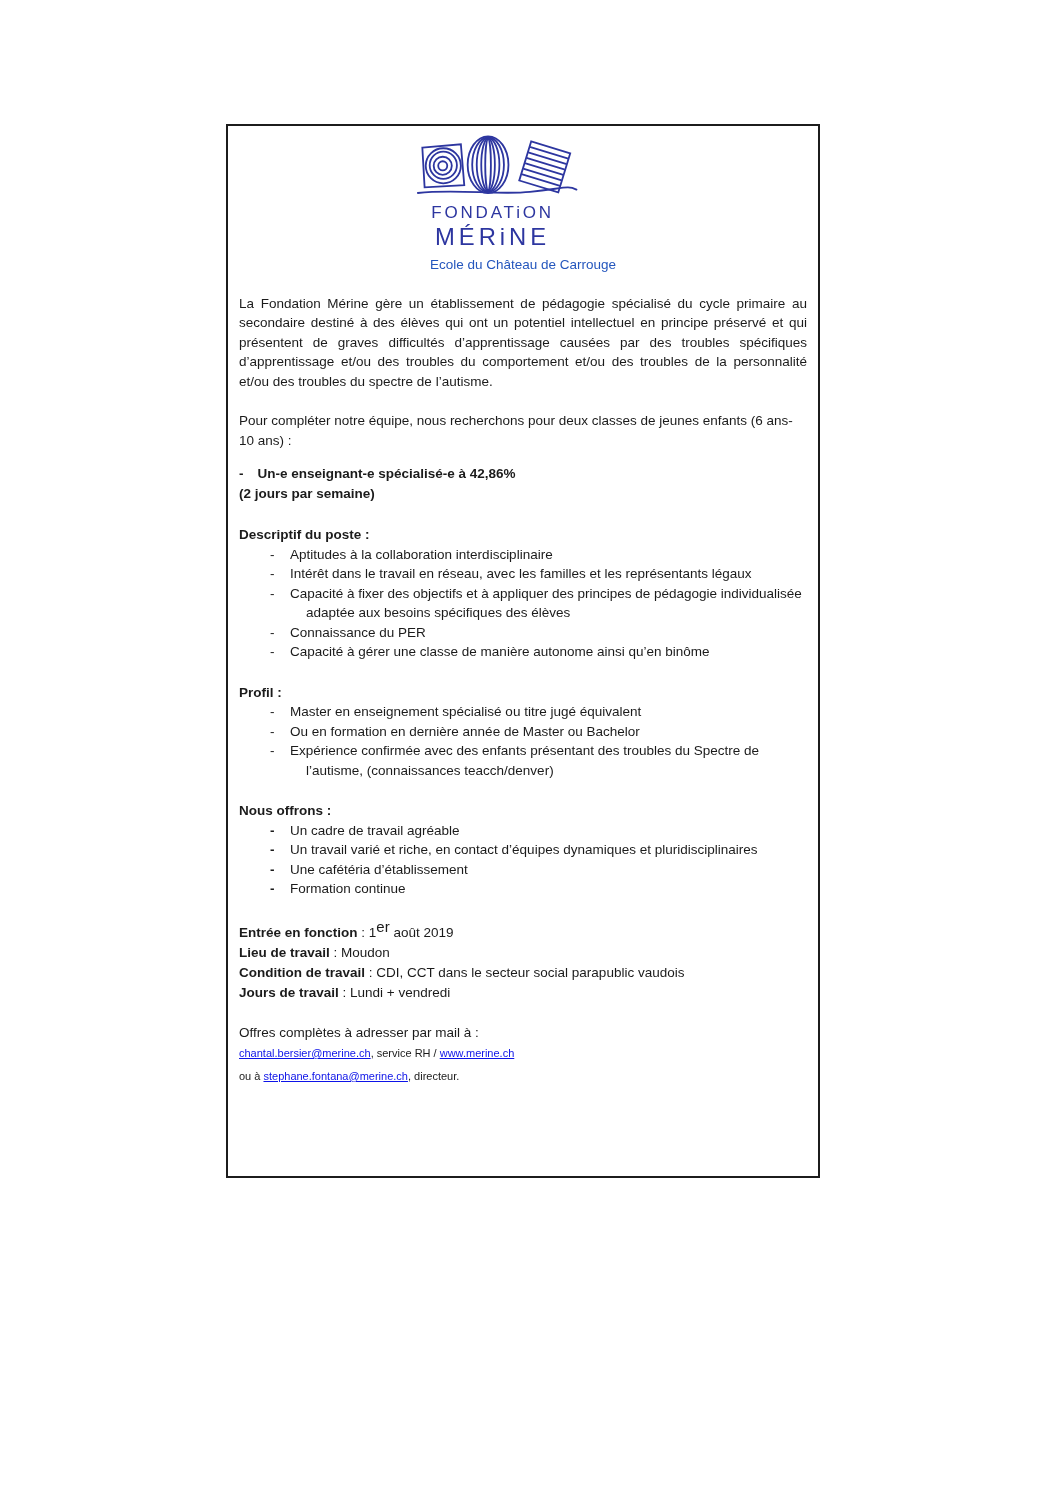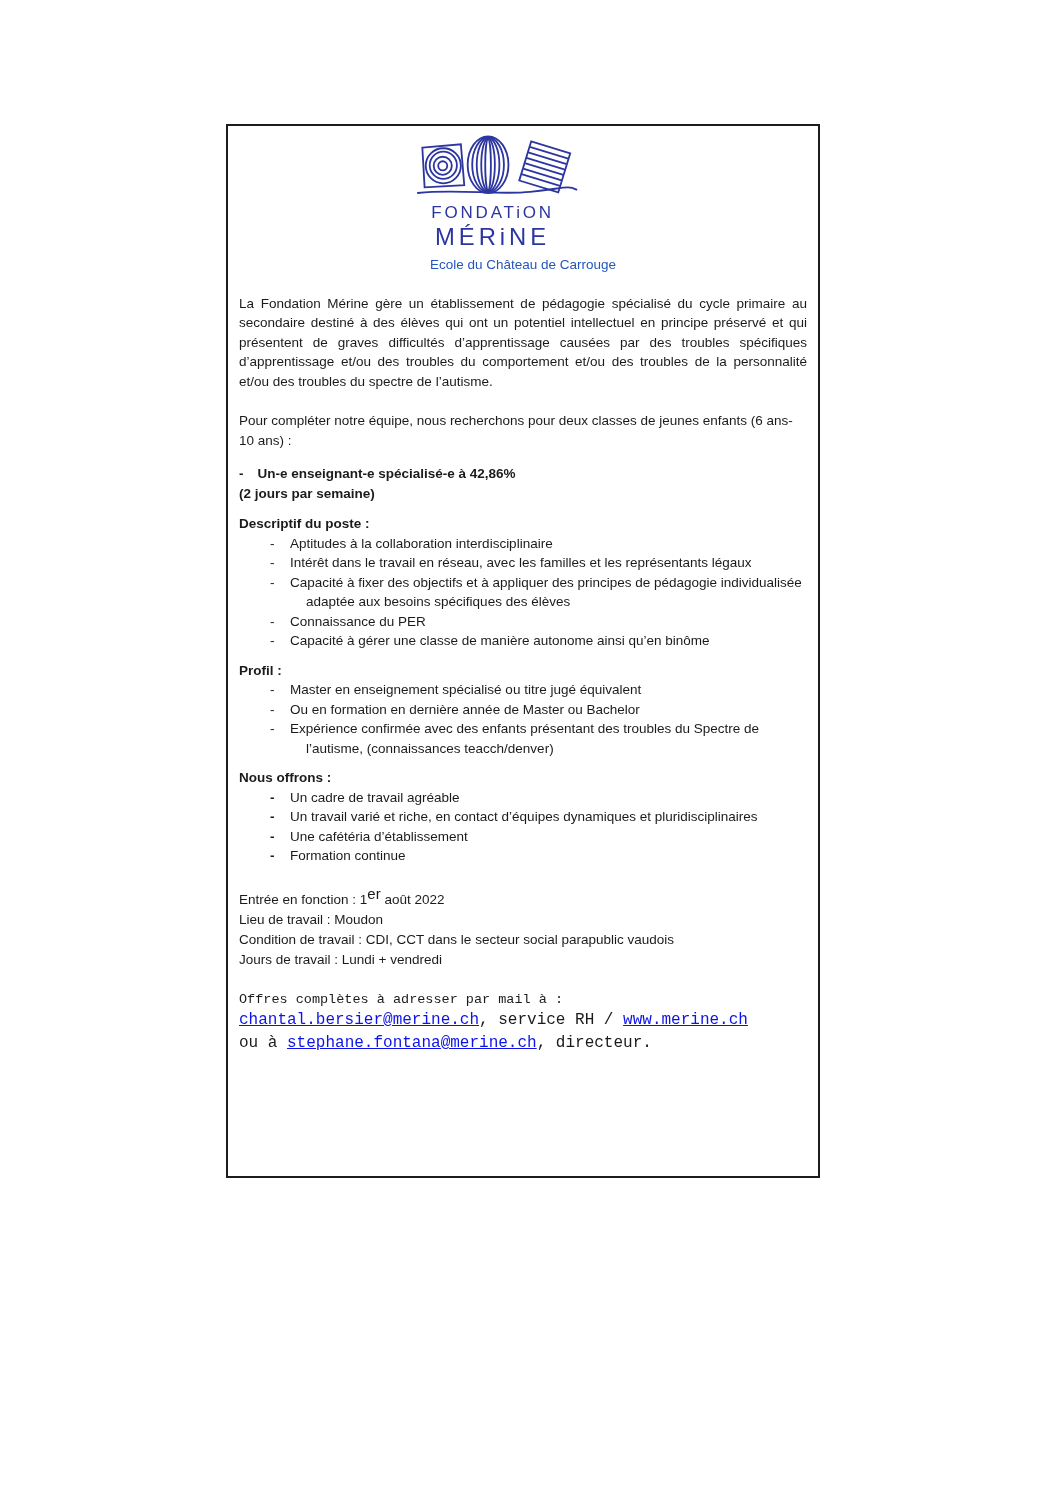--- a/index.html
+++ b/index.html
@@ -50,48 +50,48 @@
   }
   .job-title {
     margin-top: 14px;
     text-align: left;
     font-weight: bold;
     line-height: 20px;
   }
   .job-title .jt-dash { margin-right: 14px; }
   .sec-heading {
     font-weight: bold;
-    margin-top: 10px;
+    margin-top: 21px;
   }
   ul.sec-list {
     margin: 0;
     padding: 0;
     list-style: none;
   }
   ul.sec-list li {
     padding-left: 67px;
     text-indent: -36px;
   }
   ul.sec-list li .dash {
     display: inline-block;
     width: 20px;
     text-indent: 0;
   }
   ul.sec-list.bold-dash li .dash { font-weight: bold; }
   .details { margin-top: 24px; line-height: 20px; }
-  .detail-label { font-weight: normal; }
+  .detail-label { font-weight: bold; }
   .detail-line sup {
     font-size: 15px;
     line-height: 0;
     vertical-align: super;
   }
   .contact { margin-top: 20px; }
-  .apply { margin-top: 20px; font-family: Liberation Mono, monospace; }
+  .apply { margin-top: 20px; }
   .mail-line {
-    font-size: 16px;
+    font-size: 11px;
     line-height: 23px;
   }
   a.link {
     color: #0d13e8;
     text-decoration: underline;
     cursor: pointer;
   }
 </style>
 </head>
 <body>
@@ -161,21 +161,21 @@
 
     <div class="sec-heading">Nous offrons :</div>
     <ul class="sec-list bold-dash">
       <li><span class="dash">-</span><span>Un cadre de travail agréable</span></li>
       <li><span class="dash">-</span><span>Un travail varié et riche, en contact d’équipes dynamiques et pluridisciplinaires</span></li>
       <li><span class="dash">-</span><span>Une cafétéria d’établissement</span></li>
       <li><span class="dash">-</span><span>Formation continue</span></li>
     </ul>
 
     <div class="details">
-      <div class="detail-line"><span class="detail-label">Entrée en fonction</span><span> : </span><span>1</span><sup>er</sup><span> août 2022</span></div>
+      <div class="detail-line"><span class="detail-label">Entrée en fonction</span><span> : </span><span>1</span><sup>er</sup><span> août 2019</span></div>
       <div class="detail-line"><span class="detail-label">Lieu de travail</span><span> : </span><span>Moudon</span></div>
       <div class="detail-line"><span class="detail-label">Condition de travail</span><span> : </span><span>CDI, CCT dans le secteur social parapublic vaudois</span></div>
       <div class="detail-line"><span class="detail-label">Jours de travail</span><span> : </span><span>Lundi + vendredi</span></div>
     </div>
 
 
     <div class="apply">
       <div>Offres complètes à adresser par mail à :</div>
       <div class="mail-line"><a class="link">chantal.bersier@merine.ch</a><span>, service RH / </span><a class="link">www.merine.ch</a></div>
       <div class="mail-line"><span>ou à </span><a class="link">stephane.fontana@merine.ch</a><span>, directeur.</span></div>

